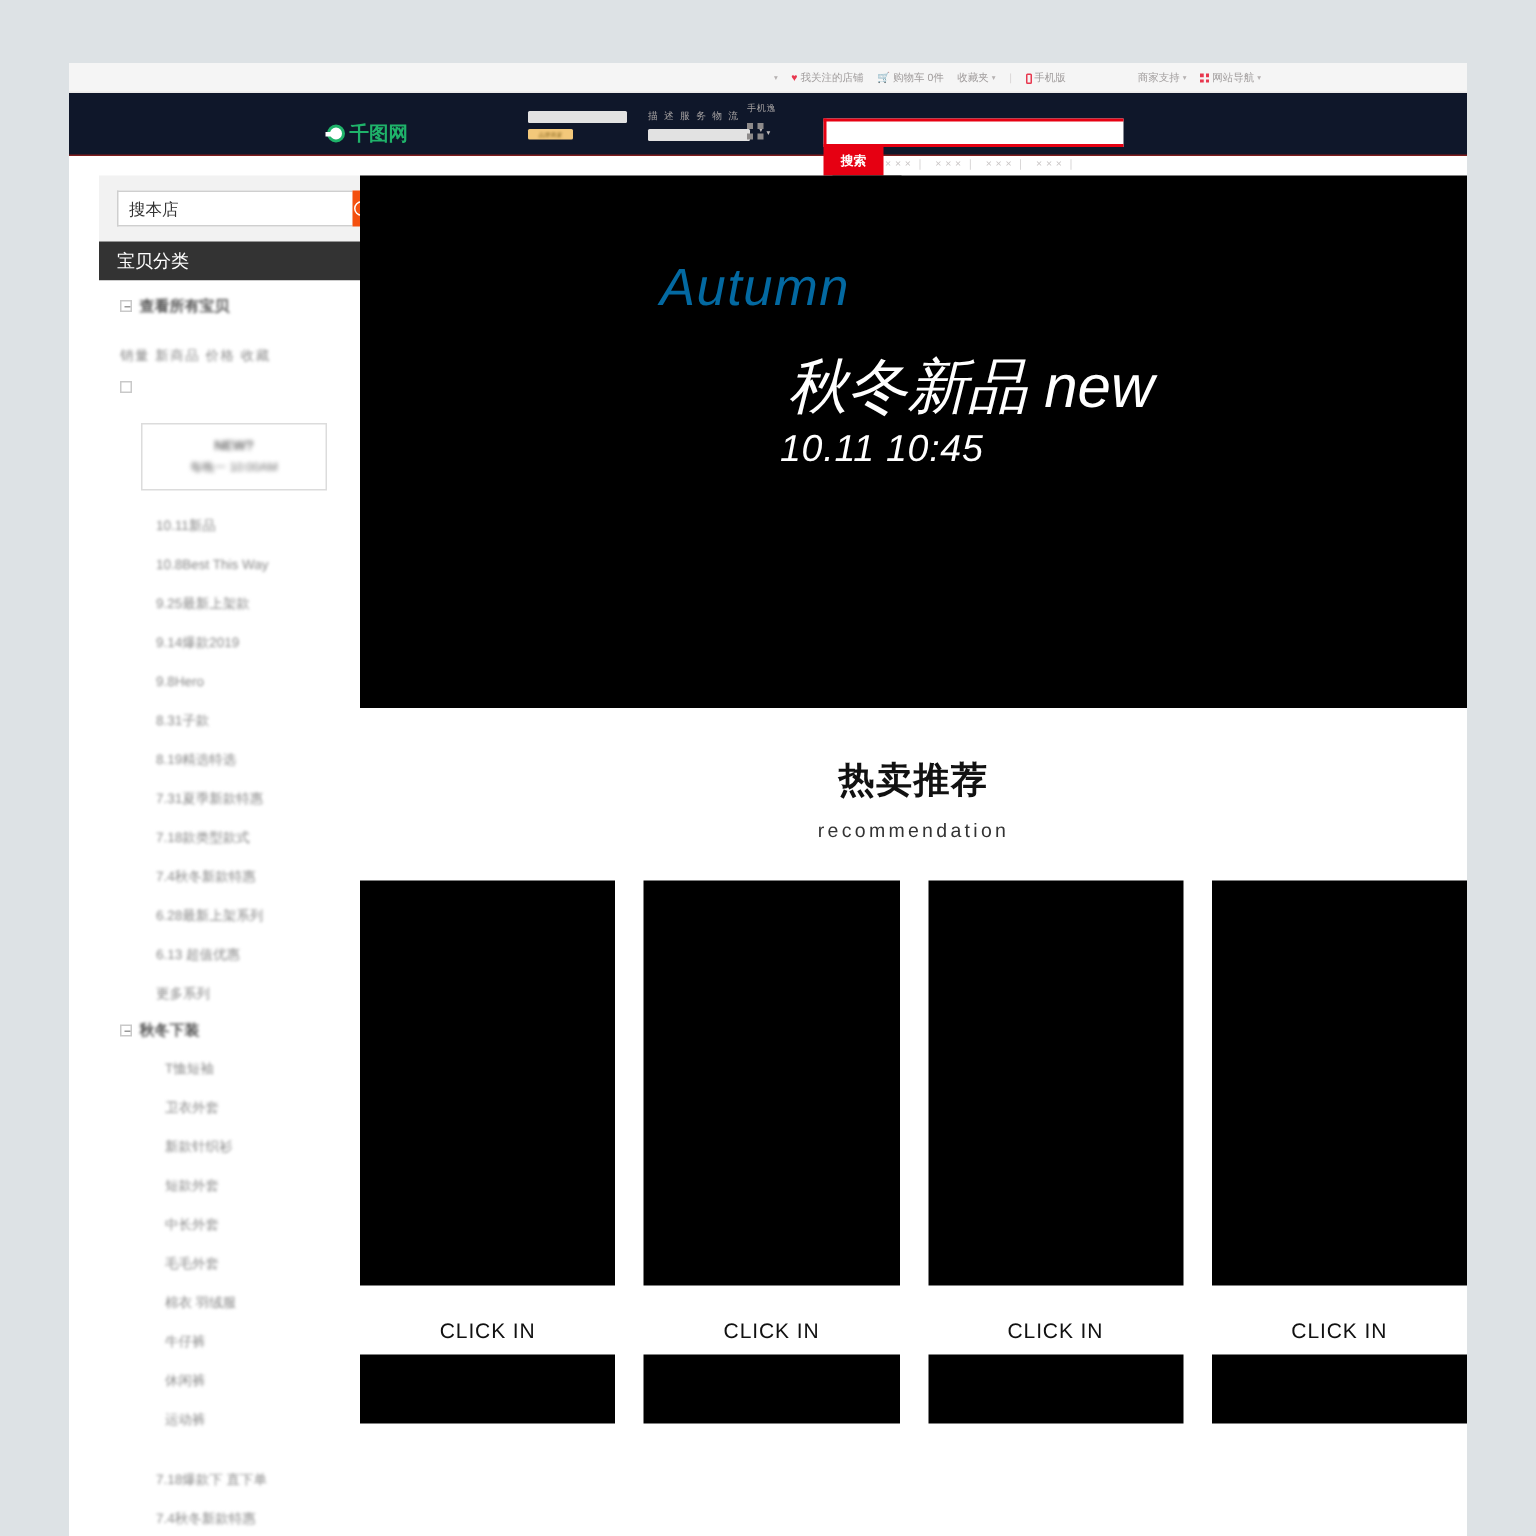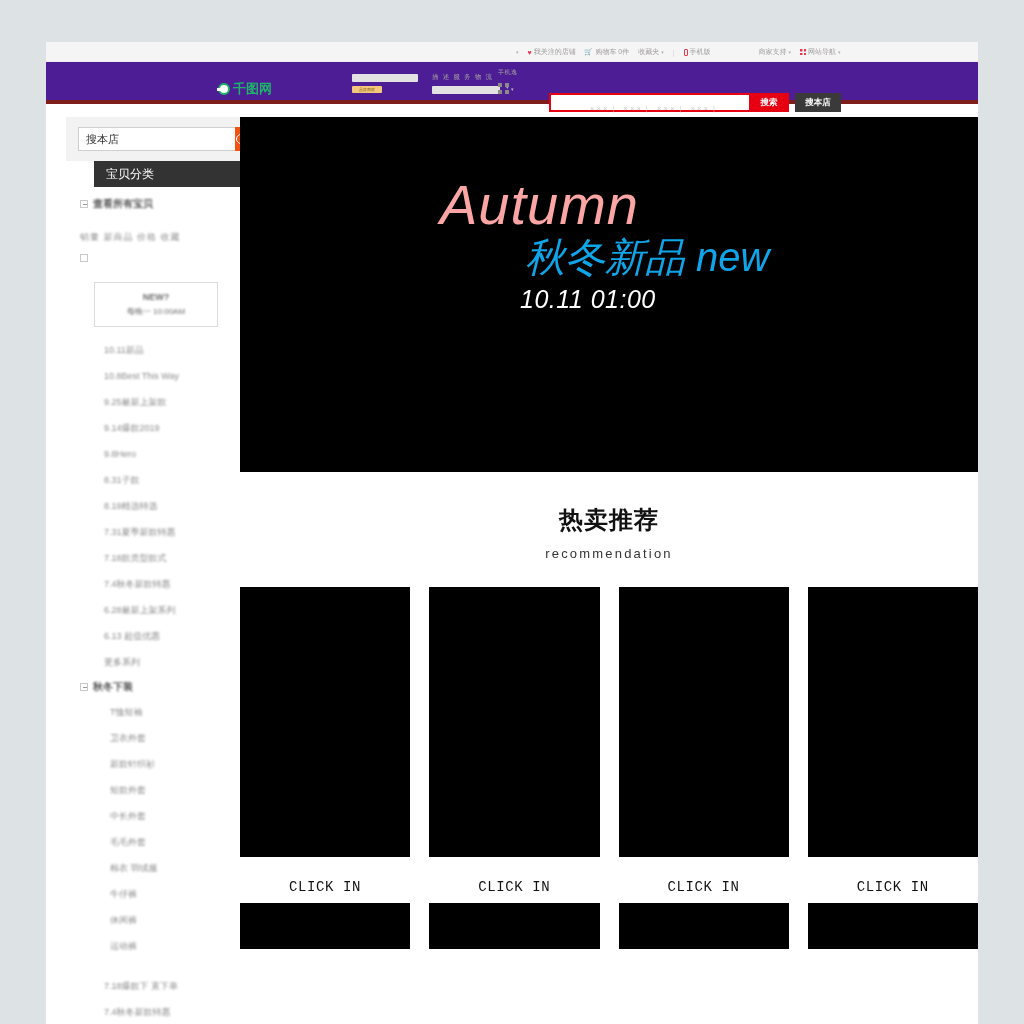--- a/index.html
+++ b/index.html
@@ -43,21 +43,21 @@
       linear-gradient(#e8384f,#e8384f) 3.5px 0/2.5px 2.5px no-repeat,
       linear-gradient(#e8384f,#e8384f) 0 3.5px/2.5px 2.5px no-repeat,
       linear-gradient(#e8384f,#e8384f) 3.5px 3.5px/2.5px 2.5px no-repeat;
   }
   .tb-sep { color: #d8d4d4; font-size: 7px; }
   .tb-rightgap { width: 30px; }
 
   
   .header {
     position: absolute; left: 0; top: 20px; width: 932px; height: 42px;
-    background: #4c1d95; border-bottom: 4px solid #7f1d1d;
+    background: #0f172a; border-bottom: 1px solid #7f1d1d;
   }
   .logo {
     position: absolute; left: 172px; top: 18px;
     display: flex; align-items: center; gap: 3px;
   }
   .logo-mark {
     width: 12px; height: 12px; border-radius: 50%;
     border: 2.5px solid #1fb36a; background: #fff;
     position: relative;
   }
@@ -96,21 +96,21 @@
     background:
       linear-gradient(#8d8a8a,#8d8a8a) 0 0/4px 4px no-repeat,
       linear-gradient(#8d8a8a,#8d8a8a) 7px 0/4px 4px no-repeat,
       linear-gradient(#8d8a8a,#8d8a8a) 0 7px/4px 4px no-repeat,
       linear-gradient(#8d8a8a,#8d8a8a) 7px 7px/4px 4px no-repeat;
     display: inline-block; vertical-align: middle;
   }
   .qr-caret { font-size: 5px; color: #c0bcbc; margin-left: 2px; }
 
   
-  .search-wrap { position: absolute; left: 503px; top: 31px; display: flex; align-items: stretch; }
+  .search-wrap { position: absolute; left: 503px; top: 17px; display: flex; align-items: stretch; flex-direction: column; }
   .search-input {
     width: 200px; height: 19px; border: 2px solid #e60012; border-right: none;
     background: #fff; outline: none; font-size: 9px; padding: 0 5px;
     font-family: "Liberation Sans", sans-serif; color: #333;
   }
   .search-btn {
     width: 40px; height: 19px; background: #e60012; color: #fff; border: none;
     font-size: 8.5px; font-weight: bold; cursor: pointer;
     font-family: "Liberation Sans", sans-serif;
   }
@@ -142,21 +142,21 @@
   .mag::before {
     content:""; position:absolute; left:0; top:0; width:8px; height:8px;
     border:1.8px solid #fff; border-radius:50%;
   }
   .mag::after {
     content:""; position:absolute; left:7.5px; top:7.5px; width:4px; height:1.8px;
     background:#fff; transform: rotate(45deg); transform-origin: left center;
   }
   .cat-header {
     background: #333333; color: #ffffff; height: 26px; line-height: 26px;
-    padding-left: 12px; font-size: 12px; margin-left: 28px;
+    padding-left: 12px; font-size: 12px;
   }
   .cat-body { background: #fff; padding: 10px 0 0 0; }
   .cat-line { display: flex; align-items: center; padding: 0 0 0 14px; margin-bottom: 20px; }
   .expander {
     width: 8px; height: 8px; border: 1px solid #c9c9c9; margin-right: 5px;
     position: relative; flex: none; background: #fff;
   }
   .expander::before {
     content:""; position:absolute; left:1.5px; top:3px; width:4px; height:1px; background:#9a9a9a;
   }
@@ -180,25 +180,25 @@
   
   .main { position: absolute; left: 194px; top: 75px; width: 738px; }
 
   
   .hero {
     position: relative; width: 738px; height: 355px; background: #000000;
     overflow: hidden;
   }
   .hero-autumn {
     position: absolute; left: 200px; top: 55px;
-    font-size: 56px; font-style: italic; color: #fca5a5; letter-spacing: 1px;
+    font-size: 35px; font-style: italic; color: #0369a1; letter-spacing: 1px;
   }
   .hero-cn {
     position: absolute; left: 285px; top: 113px;
-    font-size: 40px; font-style: italic; color: #0ea5e9; white-space: nowrap;
+    font-size: 40px; font-style: italic; color: #ffffff; white-space: nowrap;
   }
   .hero-time {
     position: absolute; left: 280px; top: 168px;
     font-size: 25px; font-style: italic; color: #ffffff; letter-spacing: .5px;
   }
 
   
   .watermark {
     position: absolute; left: 46px; top: 470px; width: 932px; height: 90px;
     pointer-events: none; z-index: 30;
@@ -227,21 +227,21 @@
     font-weight: 500;
   }
 
   
   .rec { width: 738px; background: #fff; padding-top: 32px; text-align: center; }
   .rec-title { font-size: 24px; color: #111; font-weight: bold; letter-spacing: 1px; }
   .rec-sub { font-size: 13px; color: #333; letter-spacing: 2.2px; margin-top: 10px; text-align: center; }
 
   
   .grid {
-    display: flex; gap: 19px; margin-top: 26px; width: 738px; font-family: Liberation Mono, monospace;
+    display: flex; gap: 19px; margin-top: 26px; width: 738px;
   }
   .card { flex: 1; }
   .card-img { width: 100%; height: 270px; background: #000000; }
   .card-label {
     text-align: center; font-size: 14px; color: #111; letter-spacing: .6px;
     padding: 22px 0 8px 0; cursor: pointer;
   }
   .grid.row2 { margin-top: 0px; }
   .grid.row2 .card-img { height: 46px; }
 </style>
@@ -385,21 +385,21 @@
           <div class="cat-item">7.4秋冬新款特惠</div>
         </div>
       </div>
     </div>
 
     <div class="main">
 
       <div class="hero">
         <div class="hero-autumn">Autumn</div>
         <div class="hero-cn">秋冬新品 new</div>
-        <div class="hero-time">10.11 01:00</div>
+        <div class="hero-time">10.11 10:45</div>
       </div>
 
       <div class="rec">
         <div class="rec-title">热卖推荐</div>
         <div class="rec-sub">recommendation</div>
 
         <div class="grid">
           <div class="card">
             <div class="card-img"></div>
             <div class="card-label">CLICK IN</div>

